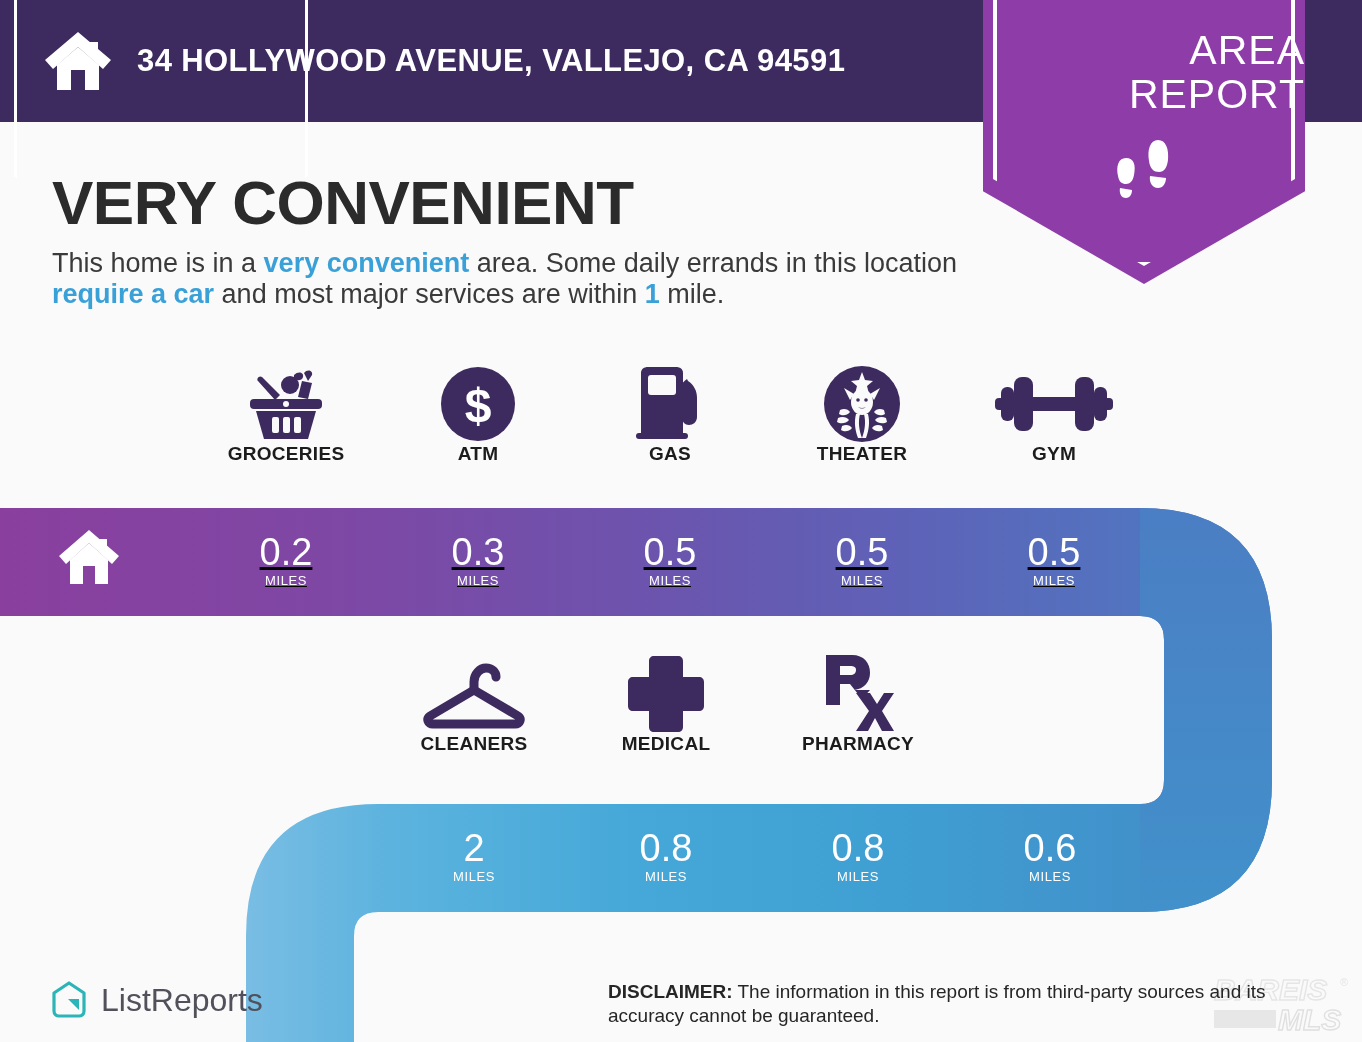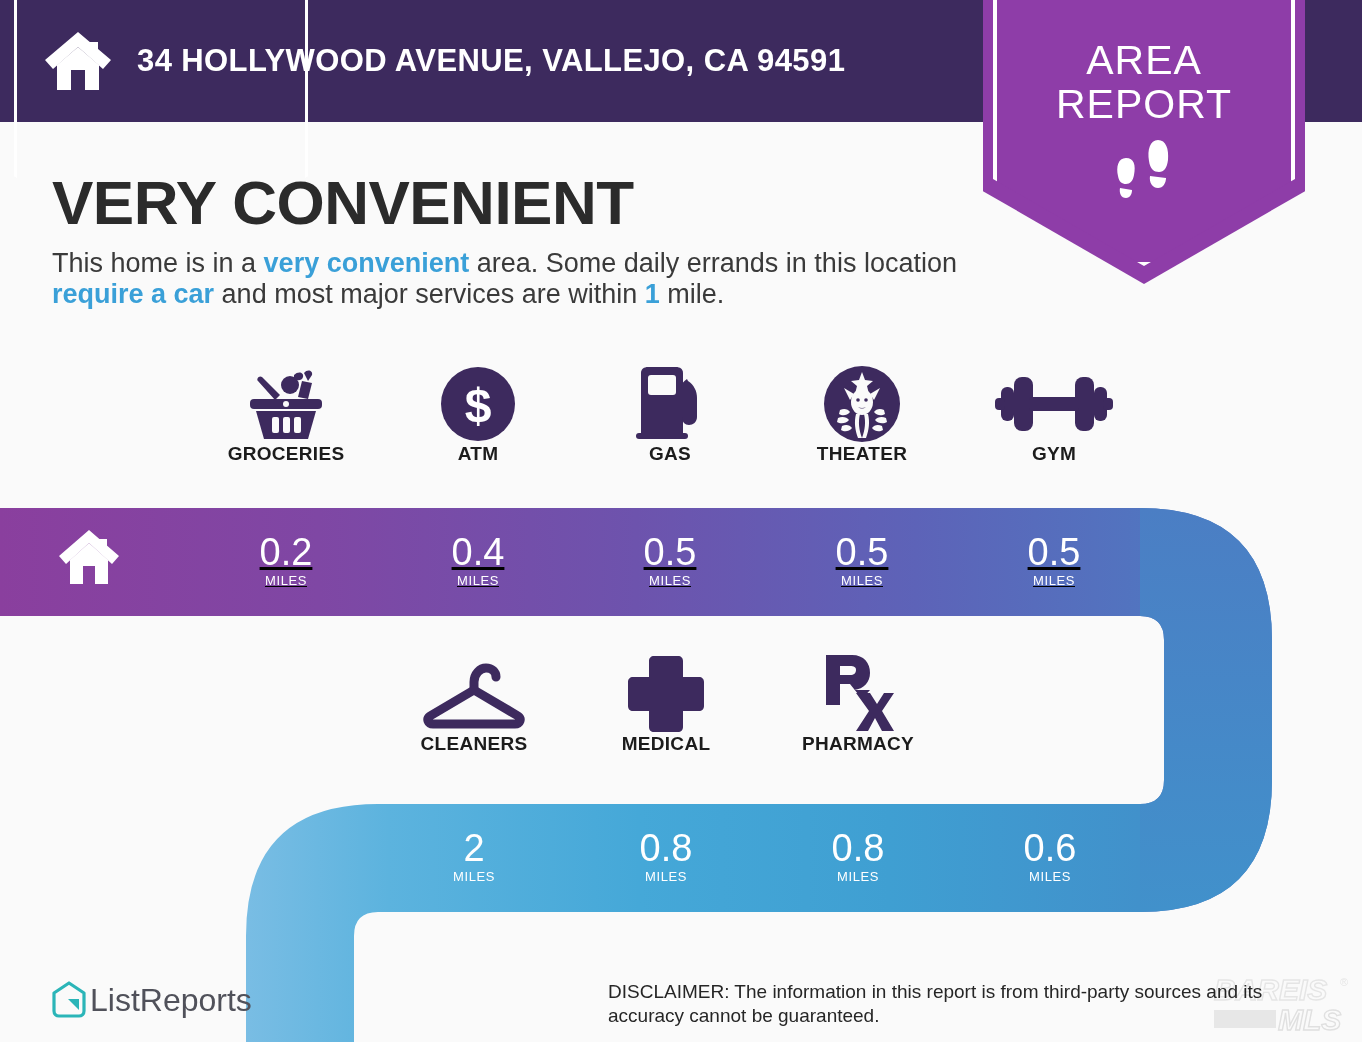--- a/index.html
+++ b/index.html
@@ -77,23 +77,23 @@
     border: 3px solid #ffffff;
     border-top: none;
     -webkit-clip-path: polygon(0 0, 100% 0, 100% 68%, 50% 100%, 0 68%);
     clip-path: polygon(0 0, 100% 0, 100% 68%, 50% 100%, 0 68%);
     box-sizing: border-box;
     pointer-events: none;
   }
   .badge-text {
     position: absolute;
     left: 0;
-    top: 44px;
+    top: 34px;
     width: 322px;
-    text-align: center;
+    text-align: right;
     color: #ffffff;
     font-size: 41px;
     font-weight: 400;
     line-height: 44px;
     letter-spacing: 1px;
   }
   .badge-feet {
     position: absolute;
     left: 131px;
     top: 140px;
@@ -192,36 +192,36 @@
   
   .footer-logo {
     position: absolute;
     left: 50px;
     top: 980px;
     display: flex;
     align-items: center;
     z-index: 6;
   }
   .footer-logo-text {
-    margin-left: 2px;
+    margin-left: 13px;
     font-size: 32px;
     color: #50515a;
     font-weight: 400;
   }
   .disclaimer {
     position: absolute;
     left: 608px;
     top: 980px;
     width: 700px;
     font-size: 19px;
     line-height: 24px;
     color: #262626;
     z-index: 6;
   }
-  .disclaimer b { font-weight: 400; margin-top: 14px; }
+  .disclaimer b { font-weight: 700; margin-top: 14px; }
 
   .watermark {
     position: absolute;
     left: 1212px;
     top: 968px;
     width: 140px;
     height: 70px;
     z-index: 4;
     opacity: 0.85;
   }
@@ -381,21 +381,21 @@
     </div>
 
   </div>
 
   <div class="dist-row row1">
     <div class="dist-cell">
       <div class="dist-value">0.2</div>
       <div class="dist-unit">MILES</div>
     </div>
     <div class="dist-cell">
-      <div class="dist-value">0.4</div>
+      <div class="dist-value">0.3</div>
       <div class="dist-unit">MILES</div>
     </div>
     <div class="dist-cell">
       <div class="dist-value">0.5</div>
       <div class="dist-unit">MILES</div>
     </div>
     <div class="dist-cell">
       <div class="dist-value">0.5</div>
       <div class="dist-unit">MILES</div>
     </div>

